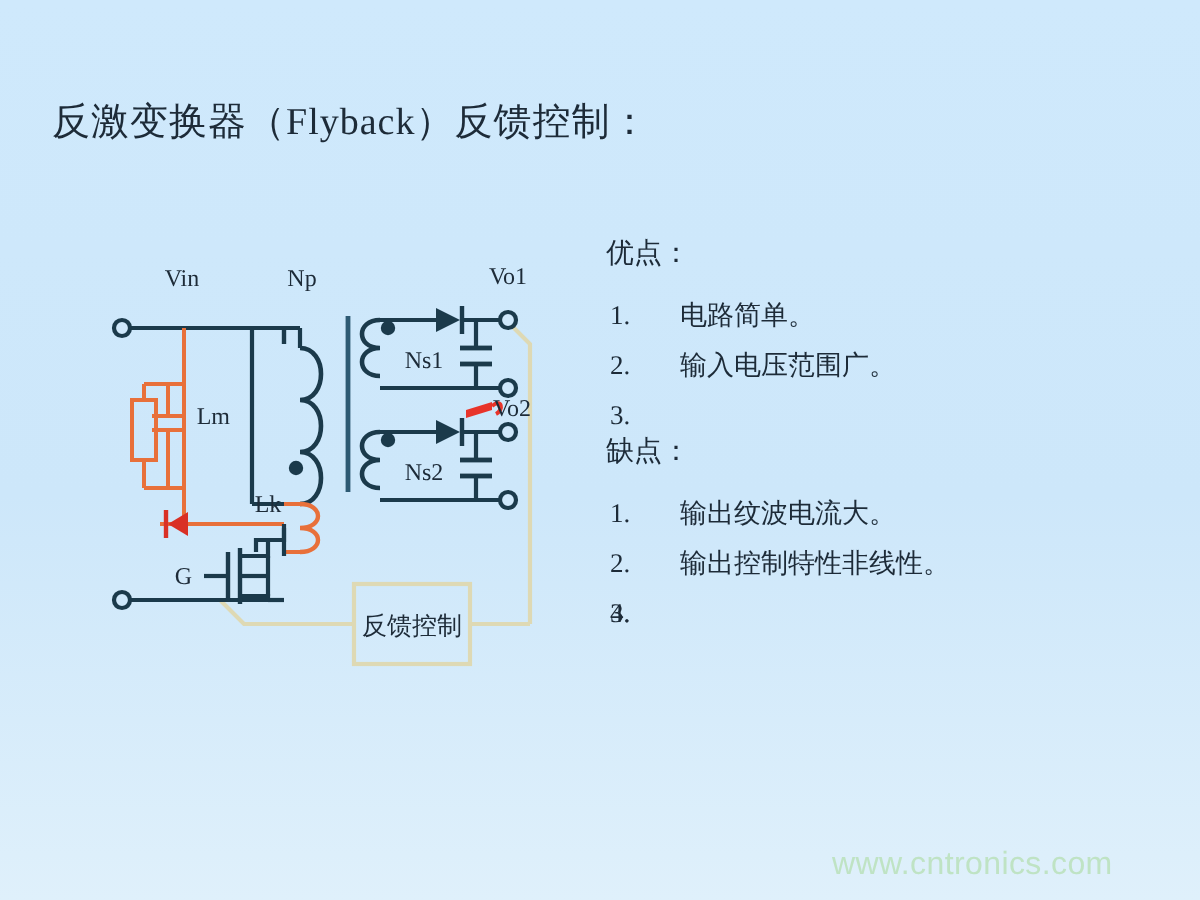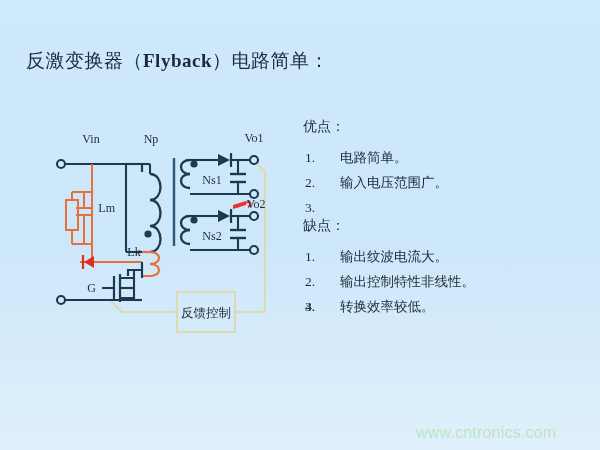--- a/index.html
+++ b/index.html
@@ -24,21 +24,21 @@
   #title {
     position: absolute;
     left: 26px;
     top: 48px;
     font-size: 19px;
     color: #1d2b38;
     letter-spacing: 0.5px;
     white-space: nowrap;
   }
   #title .en {
-    font-weight: bold;
+    font-weight: normal;
   }
 
   
   #text-col {
     position: absolute;
     left: 303px;
     top: 118px;
     width: 280px;
     color: #1d2b38;
   }
@@ -87,21 +87,21 @@
     letter-spacing: 0.2px;
     white-space: nowrap;
   }
 </style>
 </head>
 <body>
 
 <div id="slide">
 
   <div id="title">
-    <span>反激变换器（</span><span class="en">Flyback</span><span>）电路简单：</span>
+    <span>反激变换器（</span><span class="en">Flyback</span><span>）反馈控制：</span>
   </div>
 
   <div id="diagram">
     <svg width="278" height="236" viewBox="0 0 278 236" xmlns="http://www.w3.org/2000/svg">
 
       <g>
         <path d="M 229,54 L 243,68 L 243,208" fill="none" stroke="#ded9b4" stroke-width="2.1"></path>
         <path d="M 243,208 L 213,208" fill="none" stroke="#ded9b4" stroke-width="2.1"></path>
         <path d="M 155,208 L 100,208 L 88,196" fill="none" stroke="#ded9b4" stroke-width="2.1"></path>
       </g>
@@ -274,21 +274,20 @@
       </li>
       <li>
         <span class="num">2.</span>
         <span>输出控制特性非线性。</span>
       </li>
       <li>
         <span class="num">3.</span>
       </li>
       <li>
         <span class="num">4.</span>
-        <span>转换效率较低。</span>
       </li>
     </ul>
 
   </div>
 
   <div id="watermark">www.cntronics.com</div>
 
 </div>
 
 </body></html>

